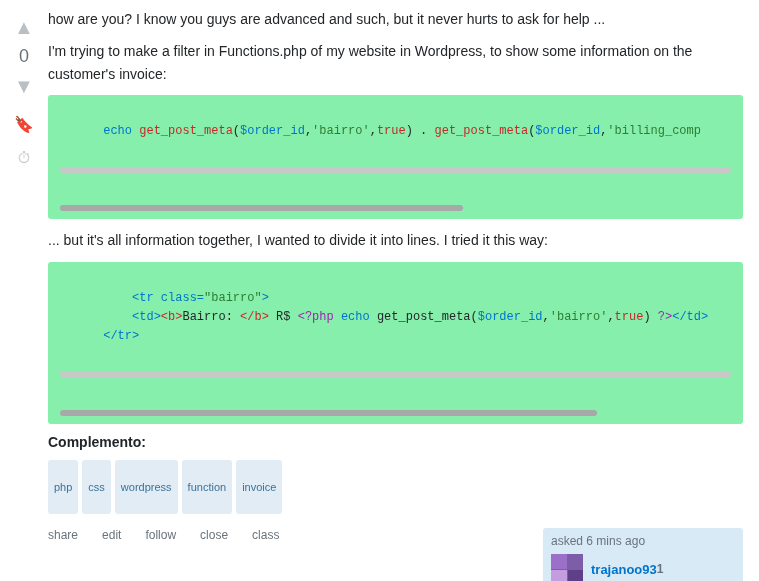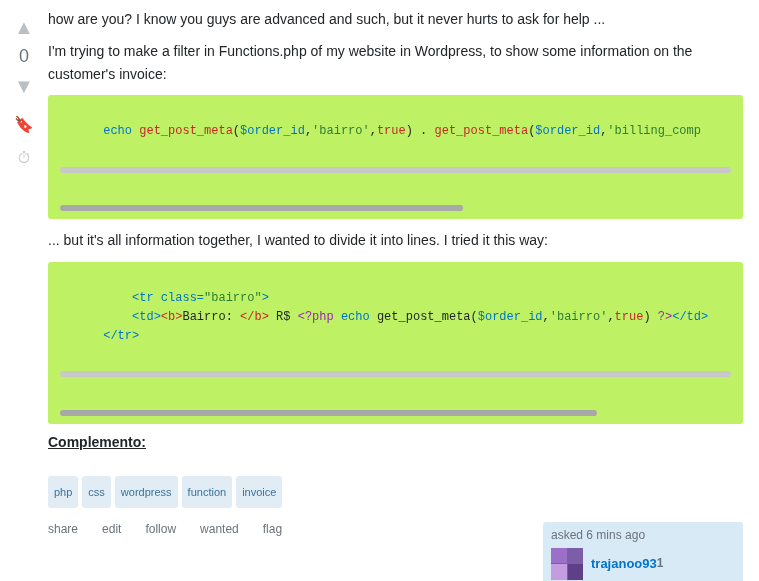--- a/index.html
+++ b/index.html
@@ -79,21 +79,21 @@
       padding-right: 16px;
     }
 
     .post-text {
       line-height: 1.6;
       margin-bottom: 10px;
       font-size: 14px;
     }
 
     .code-block {
-      background: #bef264;
+      background: #86efac;
       border-radius: 3px;
       padding: 8px 12px;
       margin: 10px 0;
       overflow: hidden;
       font-family: 'Consolas', 'Monaco', 'Courier New', monospace;
       font-size: 12px;
       line-height: 1.6;
       white-space: pre;
     }
 
@@ -110,40 +110,38 @@
       height: 6px;
       background: #a8a8a8;
       border-radius: 3px;
       width: 60%;
     }
 
     .section-title {
       font-weight: 700;
       font-size: 14px;
       margin: 8px 0 10px 0;
-      text-decoration: underline;
     }
 
     .tags-row {
       display: flex;
       flex-wrap: wrap;
       gap: 4px;
       margin-bottom: 14px;
     }
 
     .tag {
       display: inline-block;
-      padding: 10px 6px;
+      padding: 21px 6px;
       background: #e1ecf4;
       color: #39739d;
       border-radius: 3px;
       font-size: 11px;
       cursor: pointer;
       text-decoration: none;
-      margin-top: 16px;
     }
 
     .post-actions {
       display: flex;
       align-items: flex-start;
       justify-content: space-between;
       margin-top: 8px;
     }
 
     .action-links {
@@ -277,22 +275,22 @@
       <a class="tag">wordpress</a>
       <a class="tag">function</a>
       <a class="tag">invoice</a>
     </div>
 
     <div class="post-actions">
       <div class="action-links">
         <a class="action-link">share</a>
         <a class="action-link">edit</a>
         <a class="action-link">follow</a>
-        <a class="action-link">wanted</a>
-        <a class="action-link">flag</a>
+        <a class="action-link">close</a>
+        <a class="action-link">class</a>
       </div>
 
       <div class="user-card">
         <div class="asked-time">asked 6 mins ago</div>
         <div class="user-info">
           <div class="avatar">
             <div class="avatar-q1"></div>
             <div class="avatar-q2"></div>
             <div class="avatar-q3"></div>
             <div class="avatar-q4"></div>

